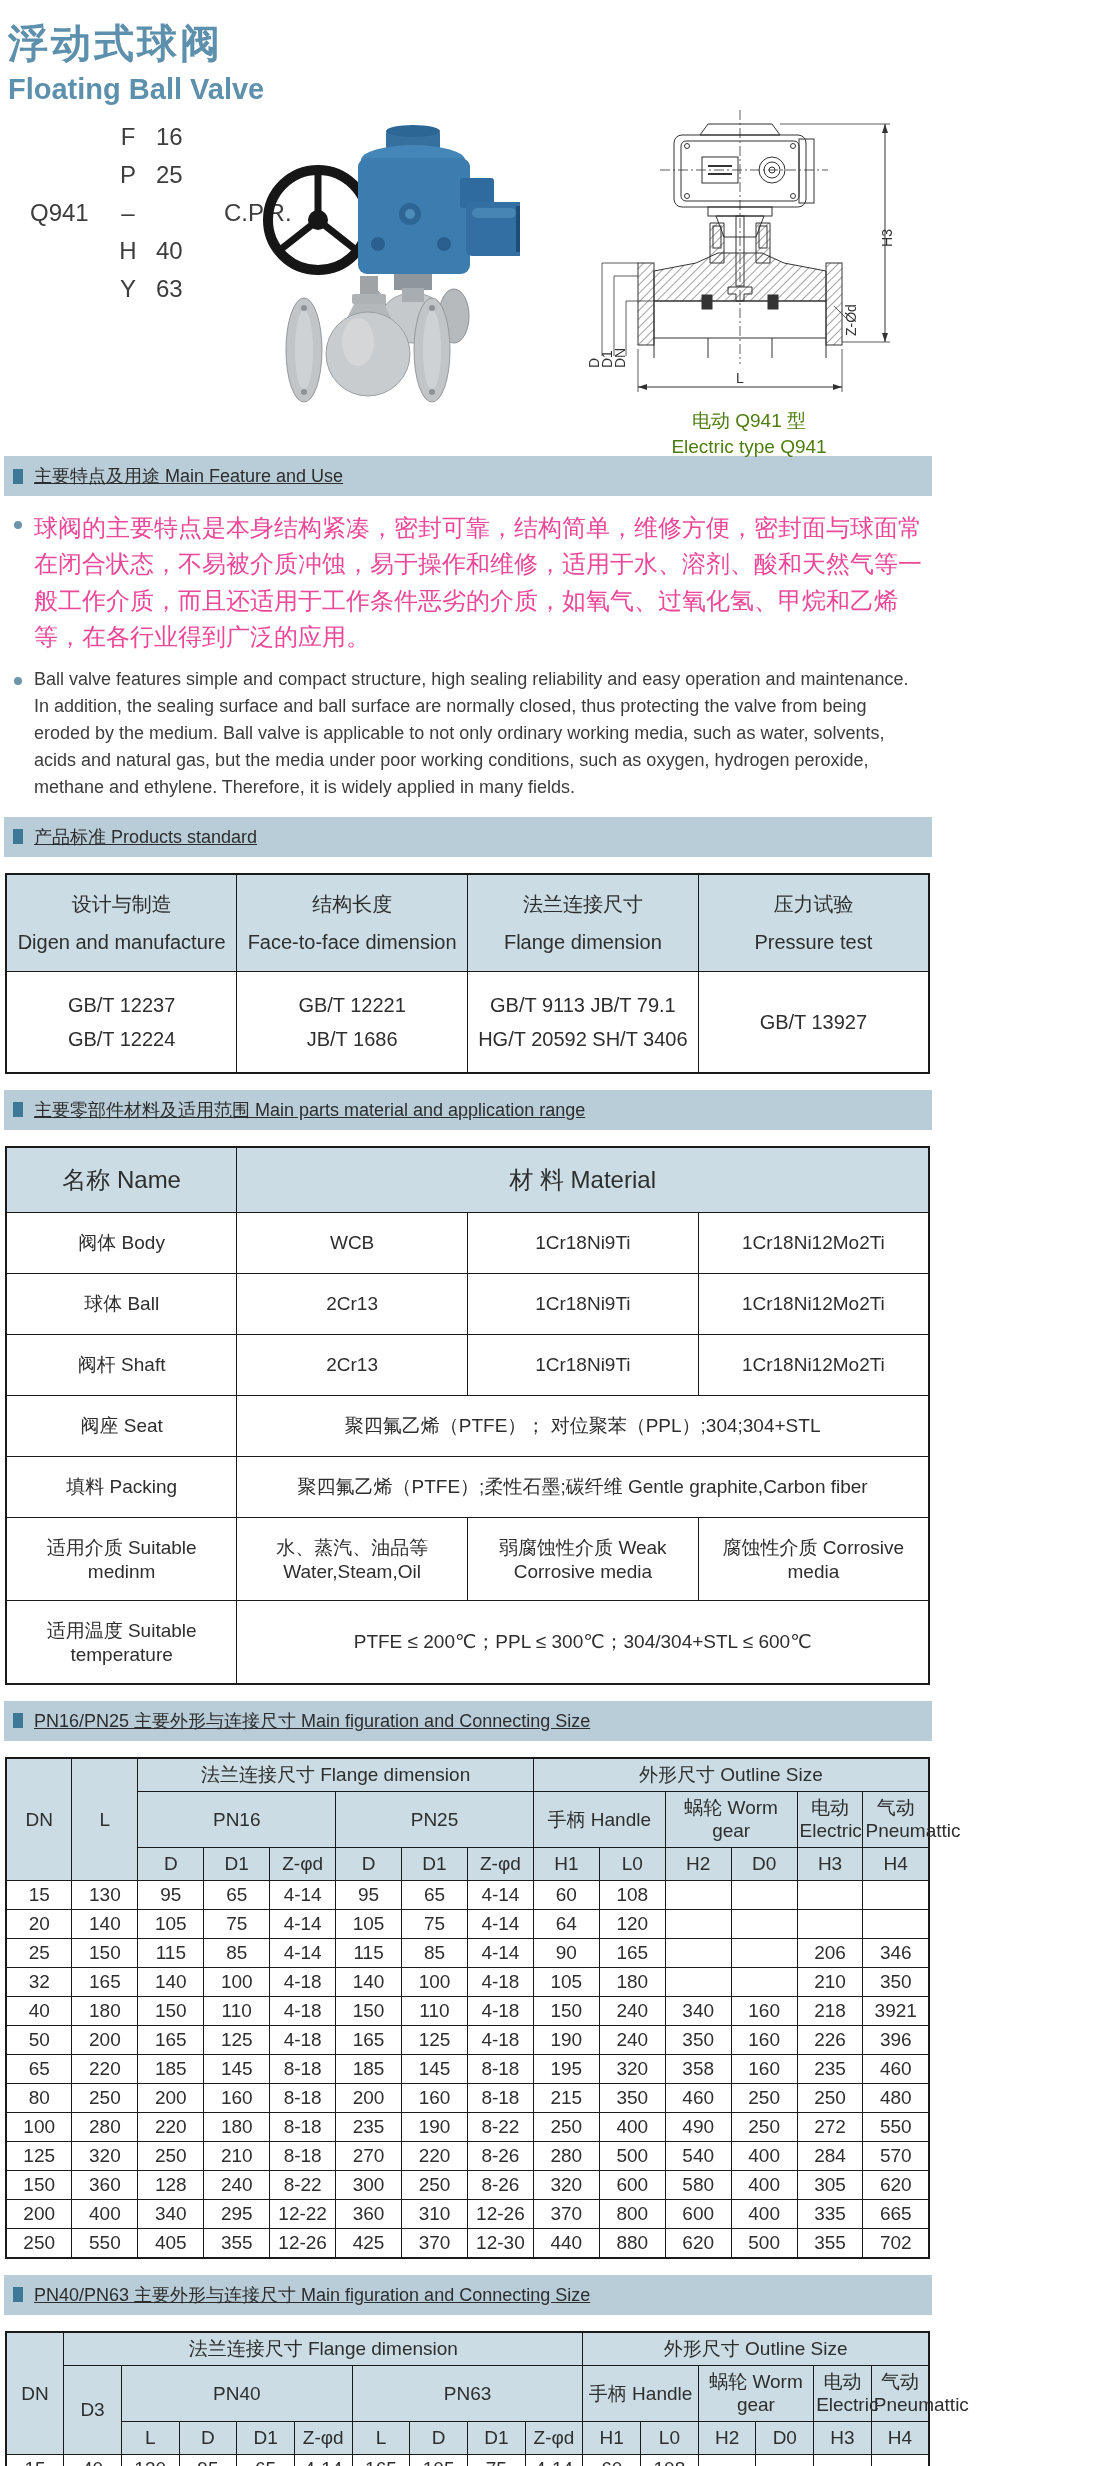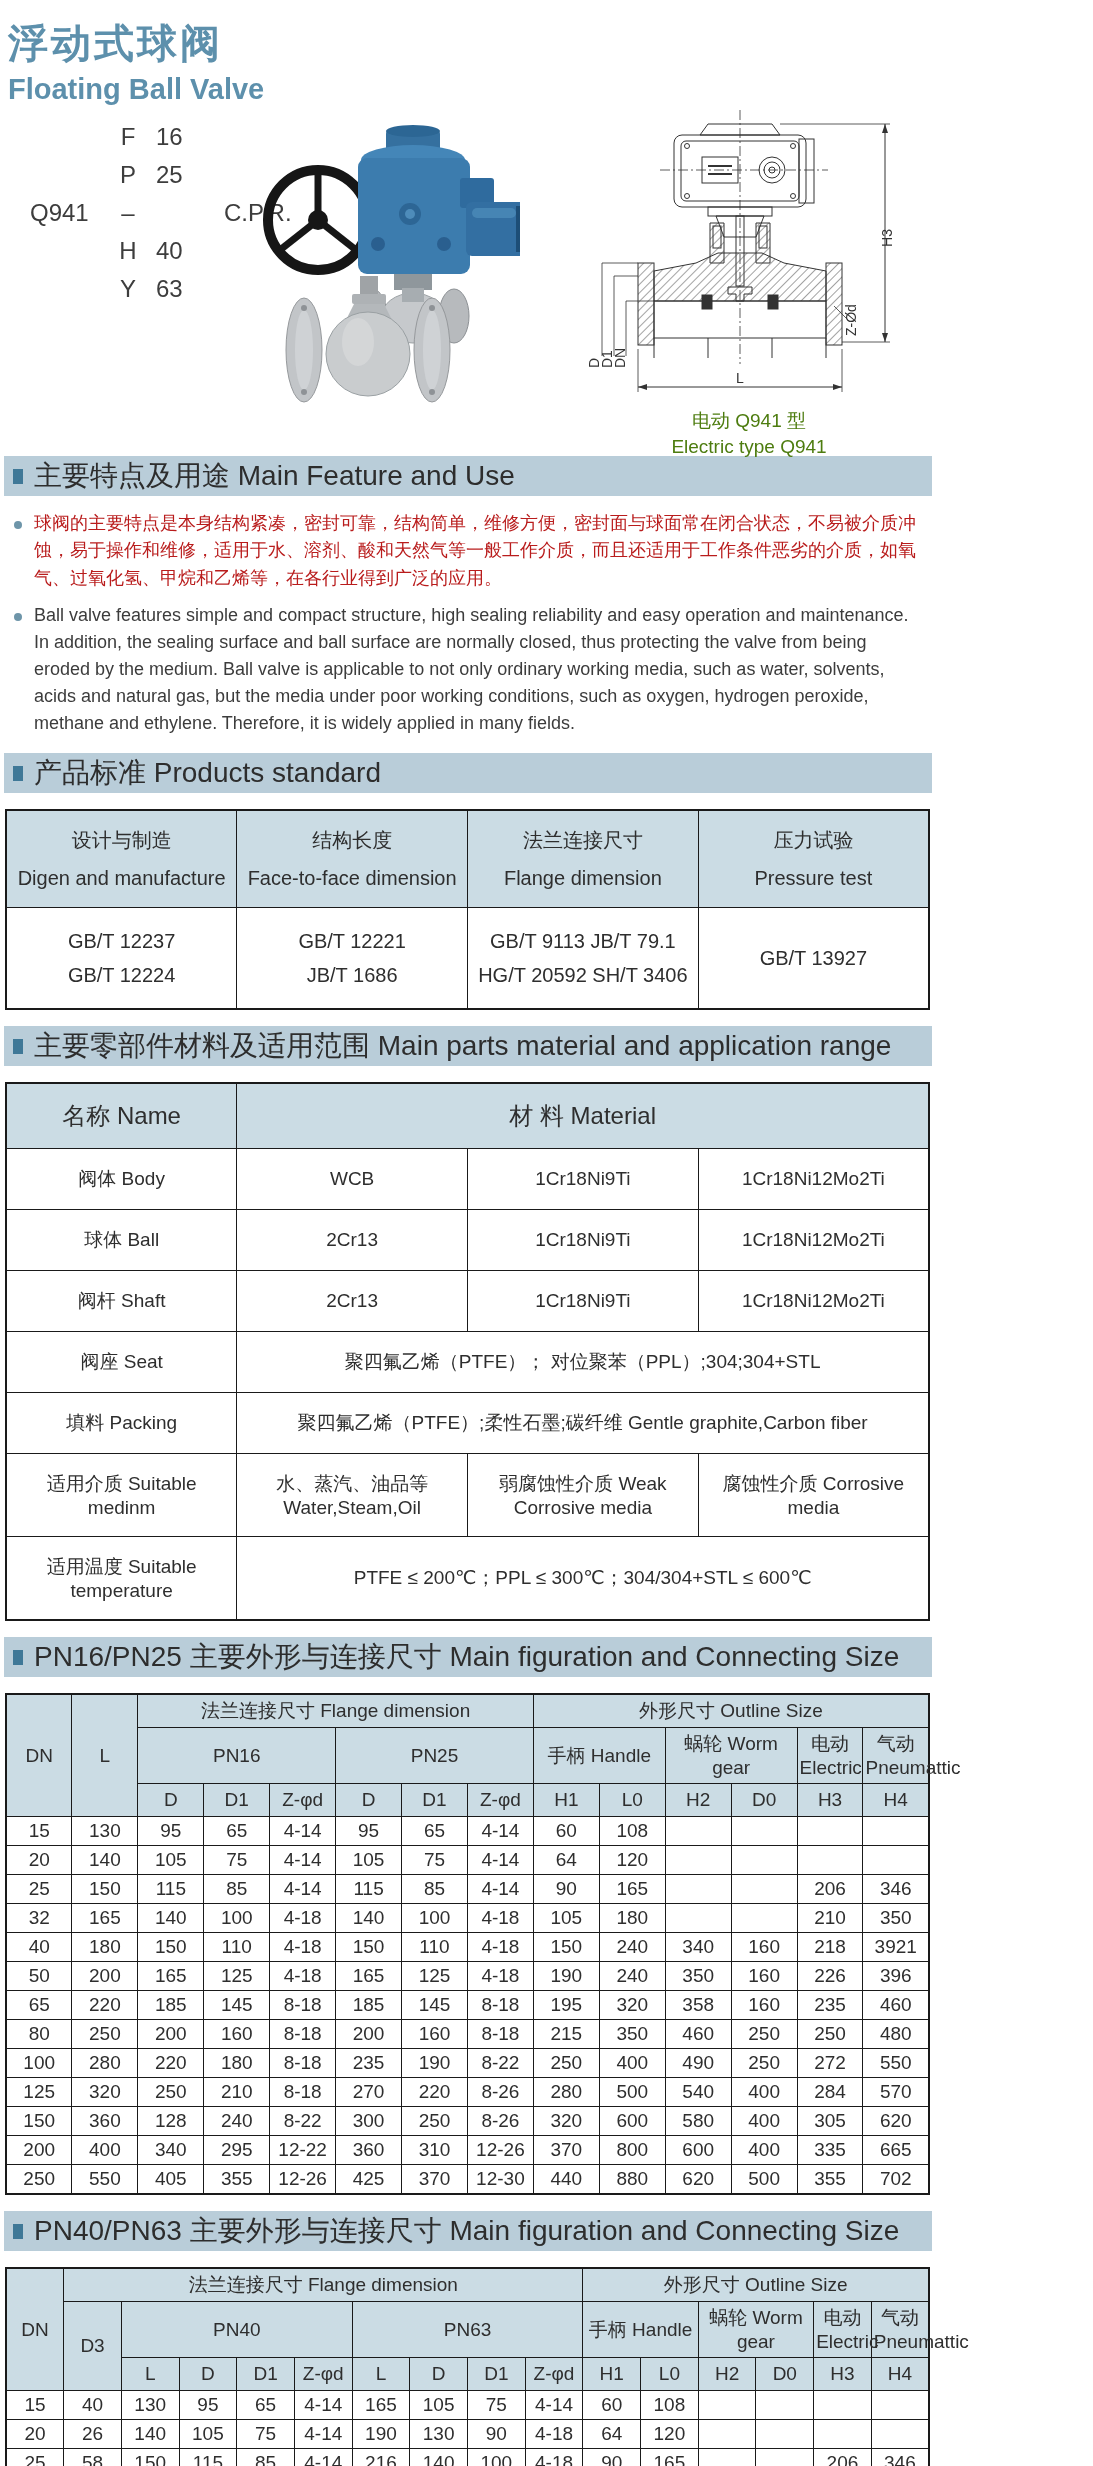--- a/index.html
+++ b/index.html
@@ -21,27 +21,27 @@
   .mc-c1 { width:78px; } .mc-c2 { width:40px; text-align:center; }
   .mc-c3 { width:62px; text-align:left; padding-left:8px; } .mc-c4 { padding-left:14px; }
   .photo-electric { position:absolute; left:256px; top:10px; }
   .photo-manual  { position:absolute; left:264px; top:166px; }
   .drawing-block { position:absolute; left:584px; top:0; width:322px; text-align:center; }
   .drawing-caption { font-size:19px; color:#4d7c0f; line-height:1.35; margin-top:2px; white-space:pre-line; }
 
   
   .section-bar { display:flex; align-items:center; background:#b9cdd9; height:40px; margin-top:16px; width:928px; }
   .section-bar .sq { width:10px; height:15px; background:#3f7897; margin:0 11px 0 9px; flex:0 0 auto; }
-  .section-bar .label { font-size:28px; color:#2d2d2d; }
+  .section-bar .label { font-size:18px; color:#2d2d2d;text-decoration:underline; }
 
   
   .features { margin:14px 0 6px 0; padding:0 6px 0 10px; }
   .feature-item { display:flex; margin-bottom:10px; }
   .feature-item .dot { flex:0 0 auto; width:8px; height:8px; border-radius:50%; background:#6e95a9; margin:11px 12px 0 0; }
-  .feature-zh { font-size:18px; line-height:1.52; color:#b91c1c; }
+  .feature-zh { font-size:24px; line-height:1.52; color:#ec4899; }
   .feature-en { font-size:18px; line-height:1.5; color:#3c3c3c; }
 
   
   table { border-collapse:collapse; table-layout:fixed; width:925px; margin:16px 0 4px 1px; }
   th, td { border:1px solid #1a1a1a; text-align:center; vertical-align:middle; font-weight:normal; color:#2e2e2e; }
   table { border:2px solid #1a1a1a; }
   th { background:#cbdce4; white-space:pre-line; }
 
   .standards th { font-size:20px; line-height:1.9; padding:10px 6px; }
   .standards td { font-size:20px; line-height:1.7; padding:16px 6px; white-space:pre-line; background:#fff; }

